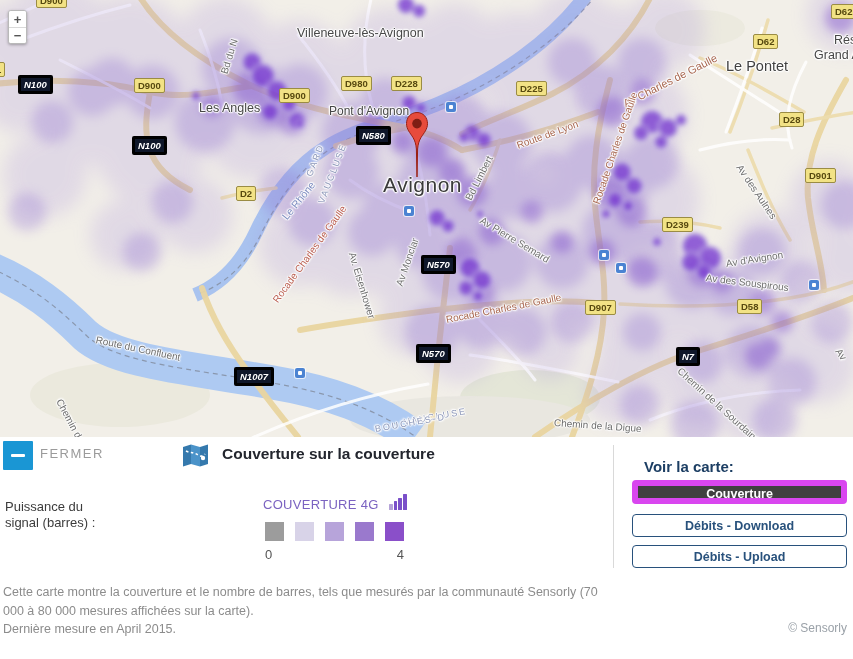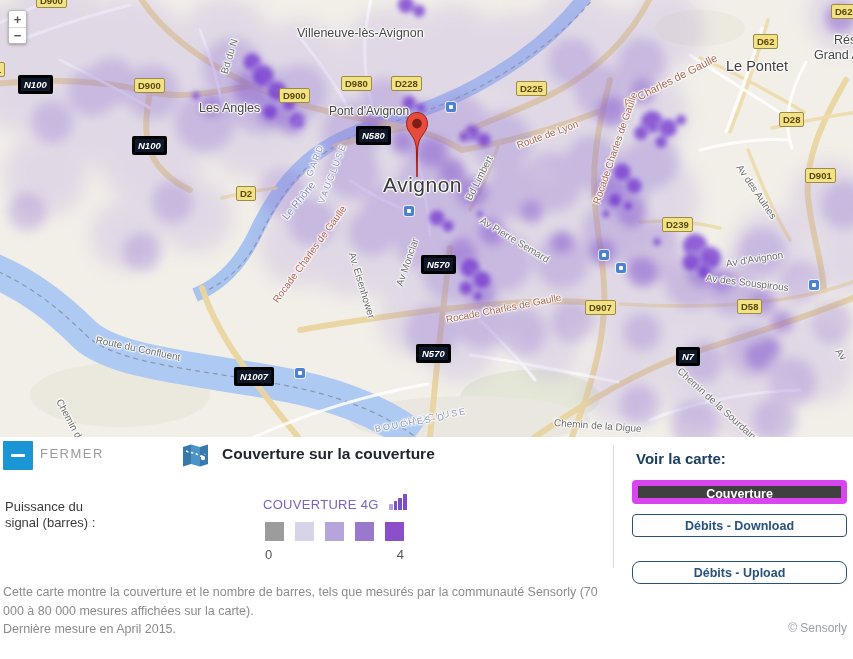--- a/index.html
+++ b/index.html
@@ -48,26 +48,26 @@
   .barsic i.b3{left:9.4px;height:12px;}
   .barsic i.b4{left:14.1px;height:16px;}
   .swatches{position:absolute;left:265px;top:85px;display:flex;gap:11px;}
   .sw{width:19px;height:19px;}
   .scale{position:absolute;left:265px;top:110px;width:139px;display:flex;justify-content:space-between;
          font-size:13px;color:#555;}
   .desc{position:absolute;left:3px;margin:0;width:615px;font-size:12.5px;color:#8c8c8c;line-height:18.5px;}
   .d1{top:146px;}
   .d2{top:183px;}
   .vdiv{position:absolute;left:613px;top:8px;width:1px;height:123px;background:#d9d9d9;}
-  .vtitle{position:absolute;left:632px;top:9px;margin:4px;font-size:15px;font-weight:bold;color:#1c3e63;}
+  .vtitle{position:absolute;left:632px;top:9px;margin:12px;font-size:15px;font-weight:bold;color:#1c3e63;}
   .navbtn{position:absolute;left:632px;width:215px;height:23px;border-radius:4px;font-size:12.5px;
           font-weight:bold;font-family:inherit;cursor:pointer;background:#fff;color:#28517c;
           border:1px solid #28517c;}
   .navbtn.active{background:#404040;color:#fff;border:6px solid #d946ef;height:24px;}
-  .nb0{top:43px;} .nb1{top:77px;} .nb2{top:124px;border-radius:8px;}
+  .nb0{top:43px;} .nb1{top:77px;} .nb2{top:108px;}
   .copyright{position:absolute;right:6px;top:184px;font-size:12px;color:#9aa1a8;}
 </style>
 </head>
 <body>
 
 <div class="stage">
 
   <div class="map">
     <svg class="art" width="853" height="437" viewBox="0 0 853 437">
       <defs>

